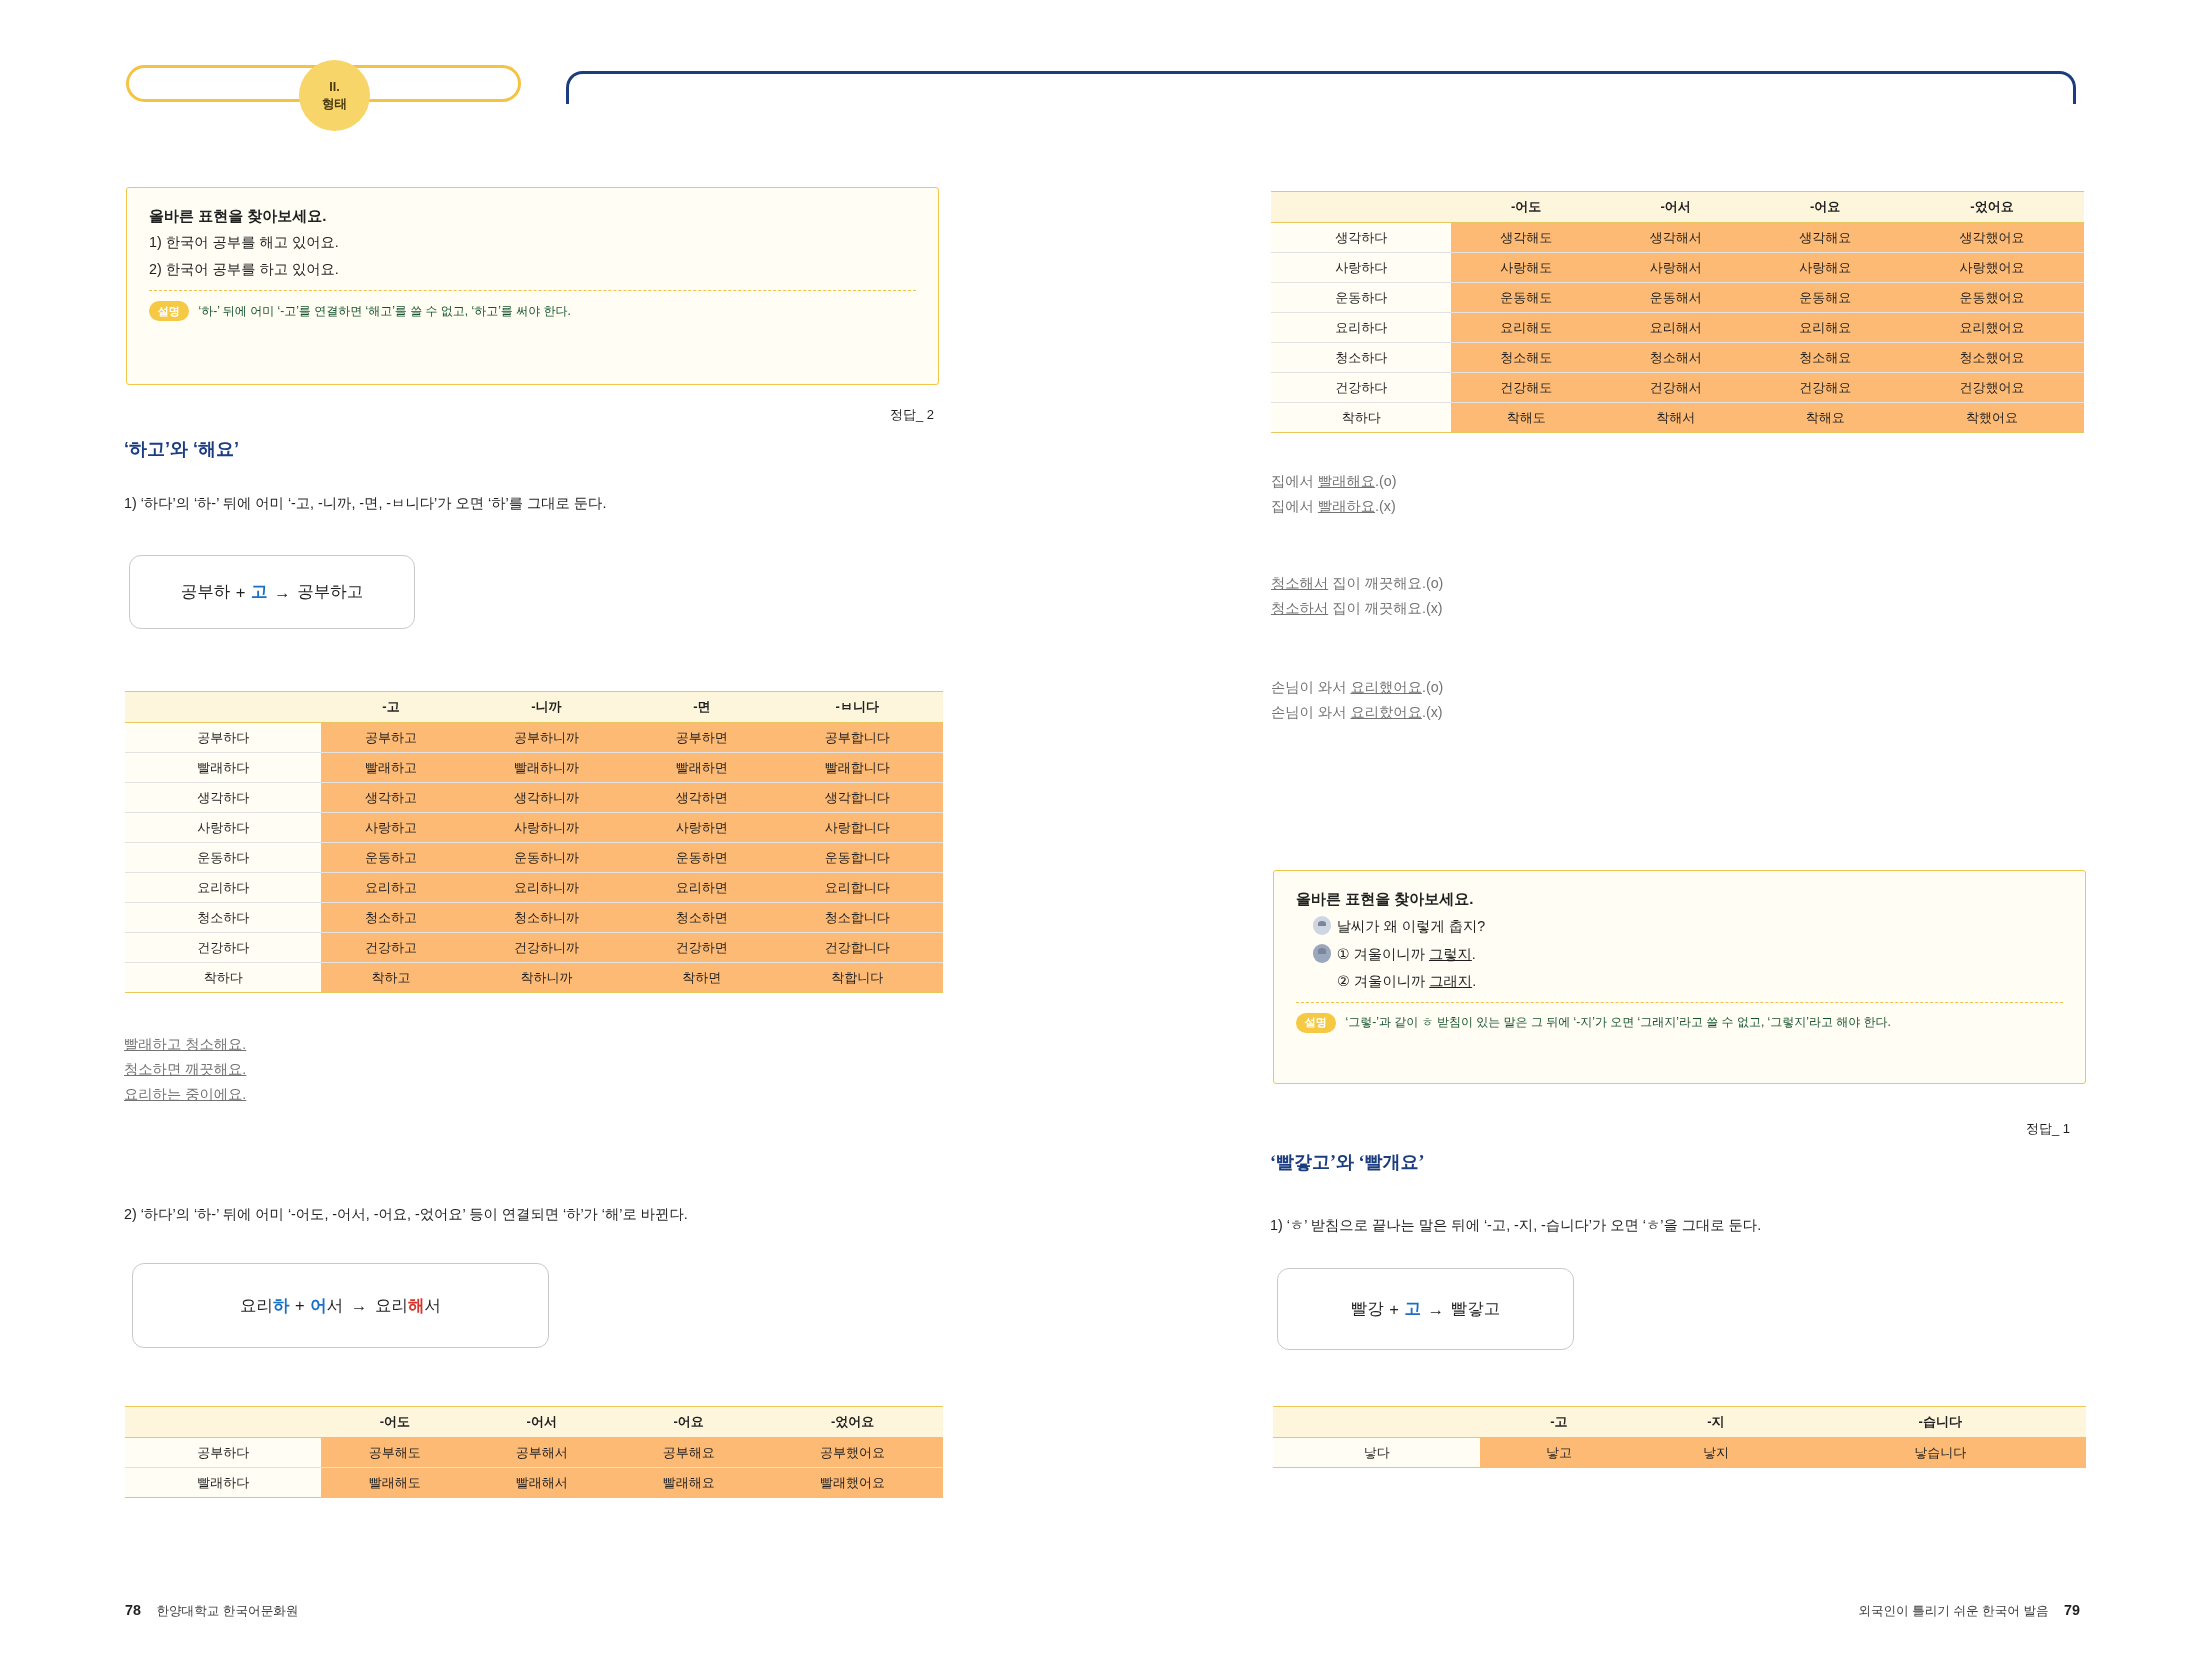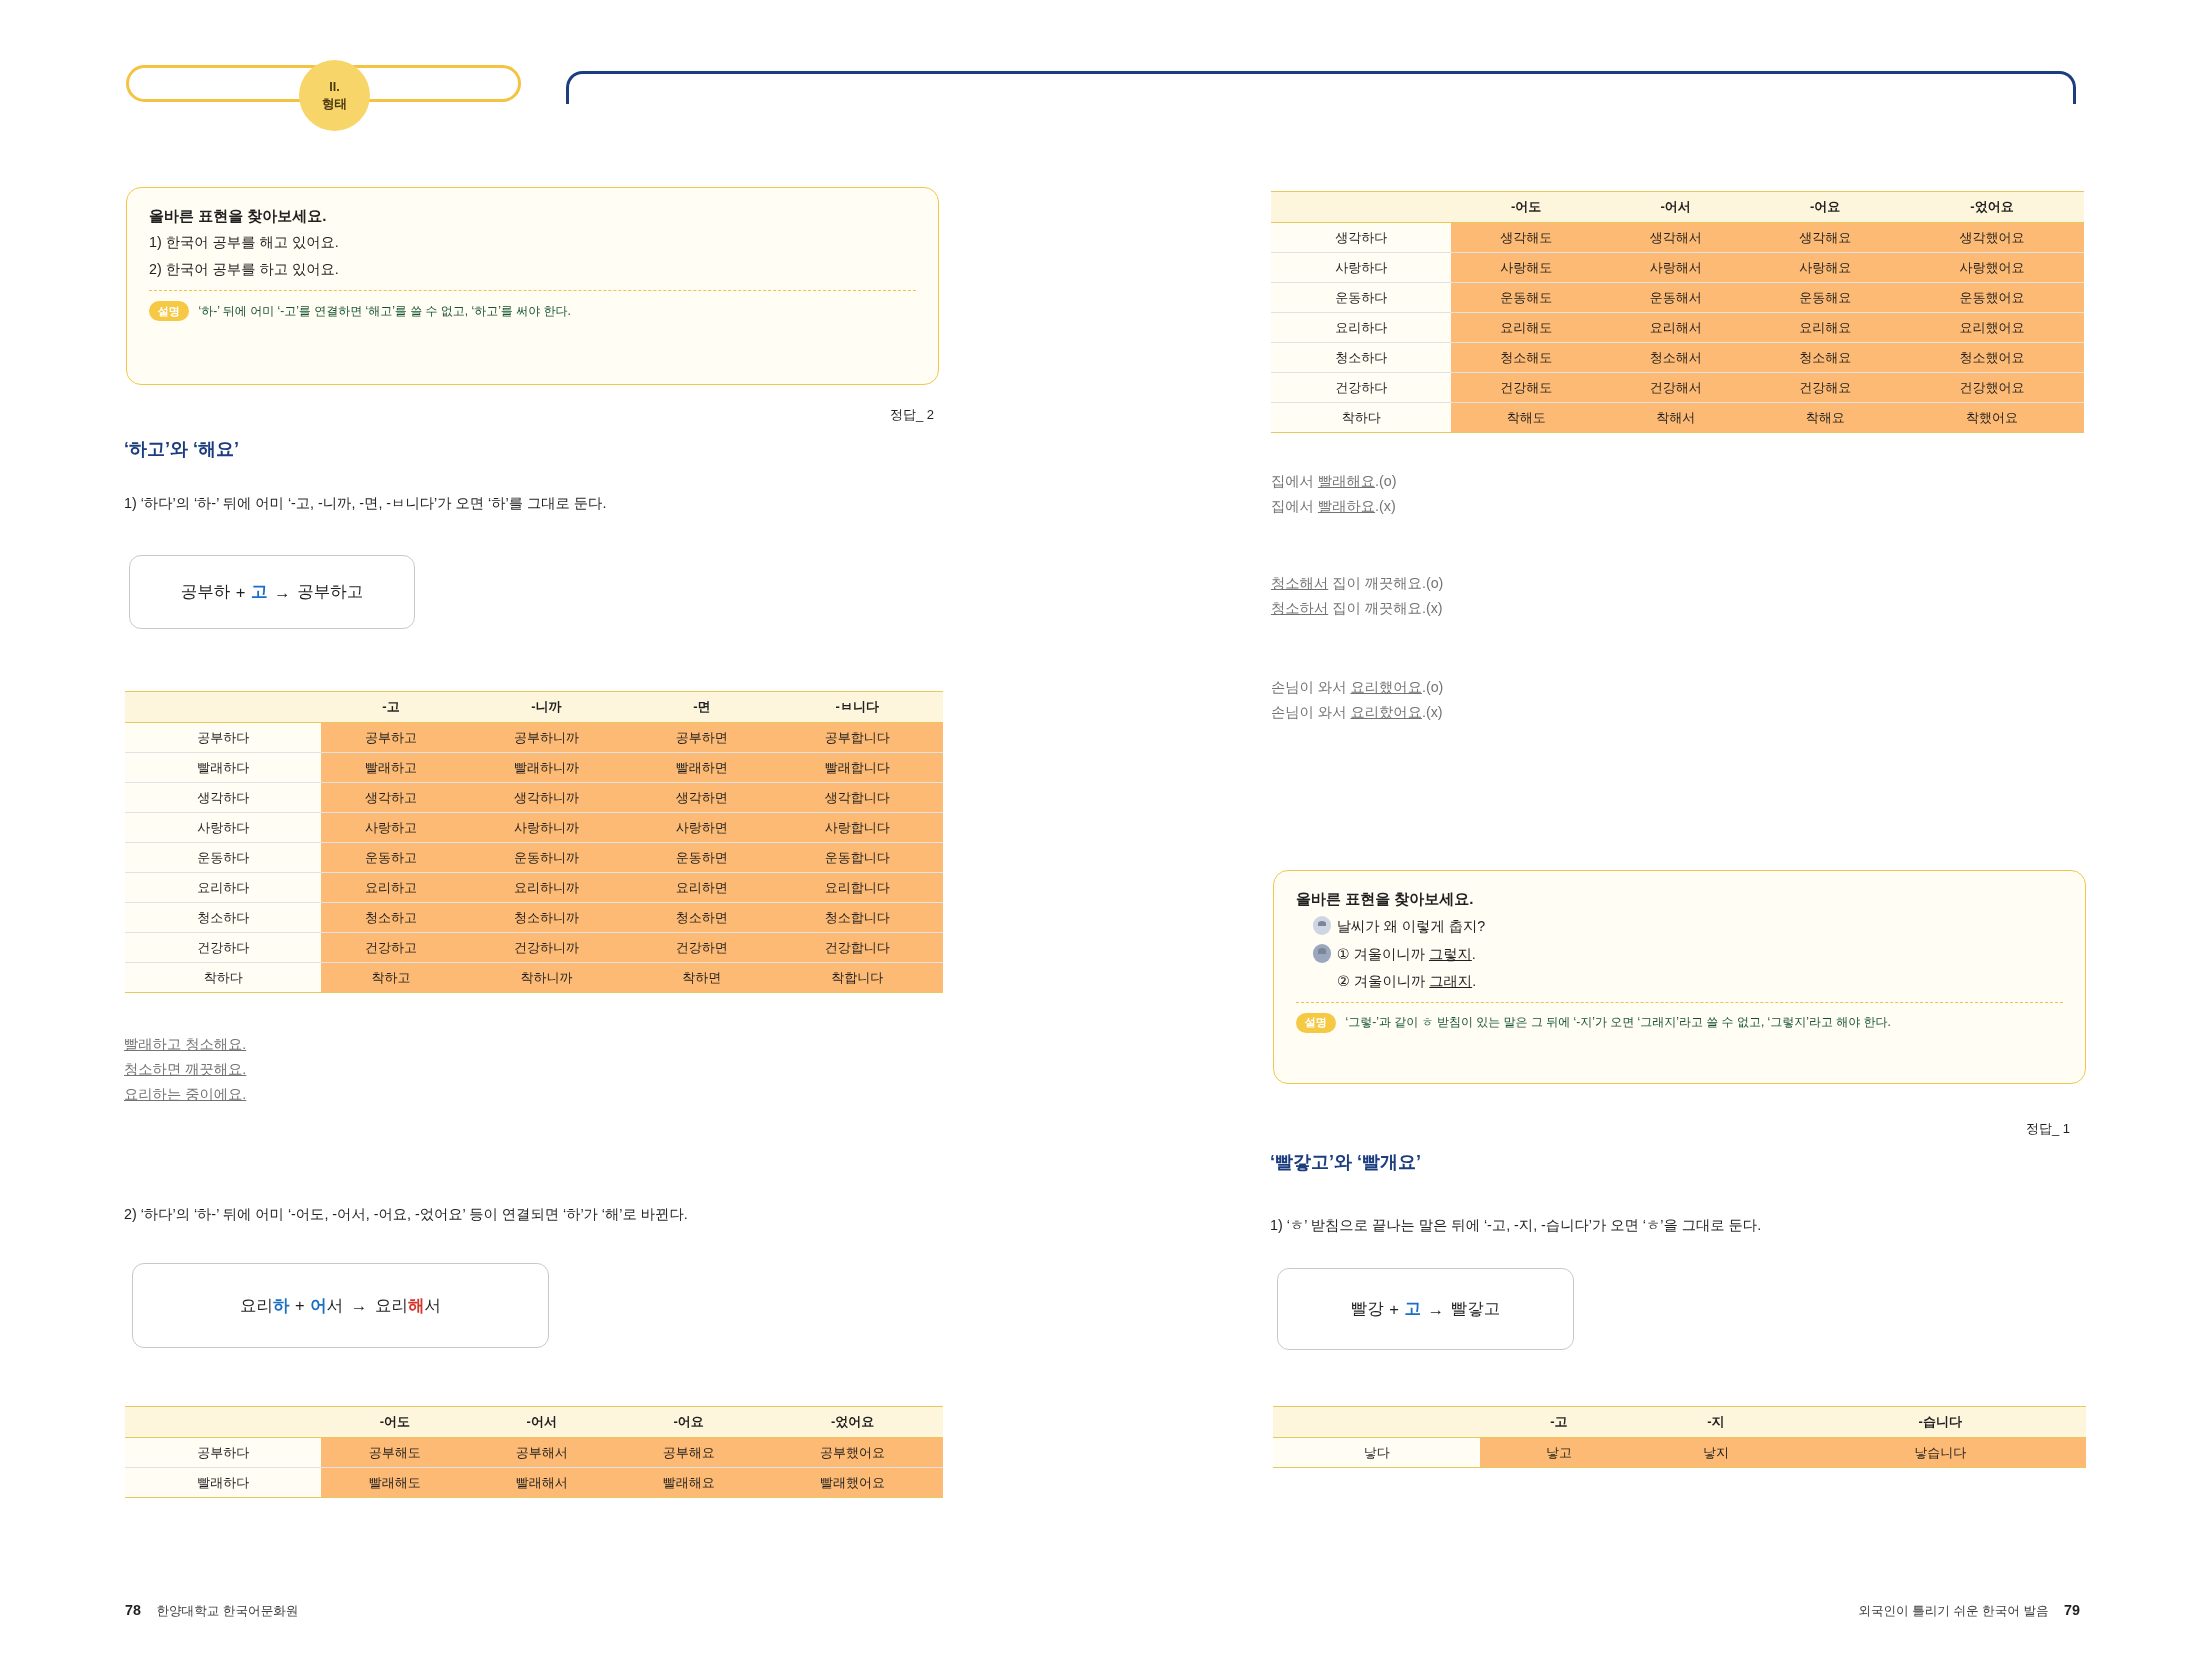--- a/index.html
+++ b/index.html
@@ -25,21 +25,21 @@
     border-bottom:none;background:#fff;box-sizing:border-box;
   }
   .chapter-badge{
     position:absolute;left:299px;top:60px;width:71px;height:71px;border-radius:50%;
     background:#f8d568;display:flex;flex-direction:column;align-items:center;justify-content:center;
     color:#4a3a10;font-size:12.6px;line-height:1.3;font-weight:bold;
   }
 
   
   .qbox{
-    position:absolute;border:1.6px solid #f3c64a;border-radius:15px;background:#fffdf4;
+    position:absolute;border:1.6px solid #f3c64a;border-radius:3px;background:#fffdf4;
     box-sizing:border-box;
   }
   .qbox .qtitle{font-weight:bold;font-size:15px;color:#1f1f1f;}
   .qbox .qline{font-size:14.3px;color:#1f1f1f;margin-top:7.7px;}
   .dashed{border-top:1.6px dashed #f0c24c;margin-top:11px;}
   .explain-row{display:flex;align-items:center;gap:10px;margin-top:10px;}
   .explain-badge{
     background:#f6c944;color:#fff;border-radius:549px;padding:2.7px 8.8px;font-size:11px;font-weight:bold;
     white-space:nowrap;
   }
@@ -361,21 +361,21 @@
     </div>
     <div class="dashed"></div>
     <div class="explain-row">
       <span class="explain-badge">설명</span>
       <span class="explain-text">‘그렇-’과 같이 ㅎ 받침이 있는 말은 그 뒤에 ‘-지’가 오면 ‘그래지’라고 쓸 수 없고, ‘그렇지’라고 해야 한다.</span>
     </div>
   </div>
 
   <div class="answer" style="left:2026px;top:1120px;">정답_ 1</div>
 
-  <div class="sec-title" style="left:1270px;top:1150px;">‘빨갛고’와 ‘빨개요’</div>
+  <div class="sec-title" style="left:1270px;top:1150px;font-family:Liberation Serif, serif;">‘빨갛고’와 ‘빨개요’</div>
 
   <div class="para" style="left:1270px;top:1216px;">1) ‘ㅎ’ 받침으로 끝나는 말은 뒤에 ‘-고, -지, -습니다’가 오면 ‘ㅎ’을 그대로 둔다.</div>
 
   <div class="formula" style="left:1277px;top:1268px;width:297px;height:82px;">
     <span>빨강</span>
     <span style="margin:0 5.5px">+</span>
     <span class="f-blue">고</span>
     <span style="margin:0 6.6px">→</span>
     <span>빨갛고</span>
   </div>

